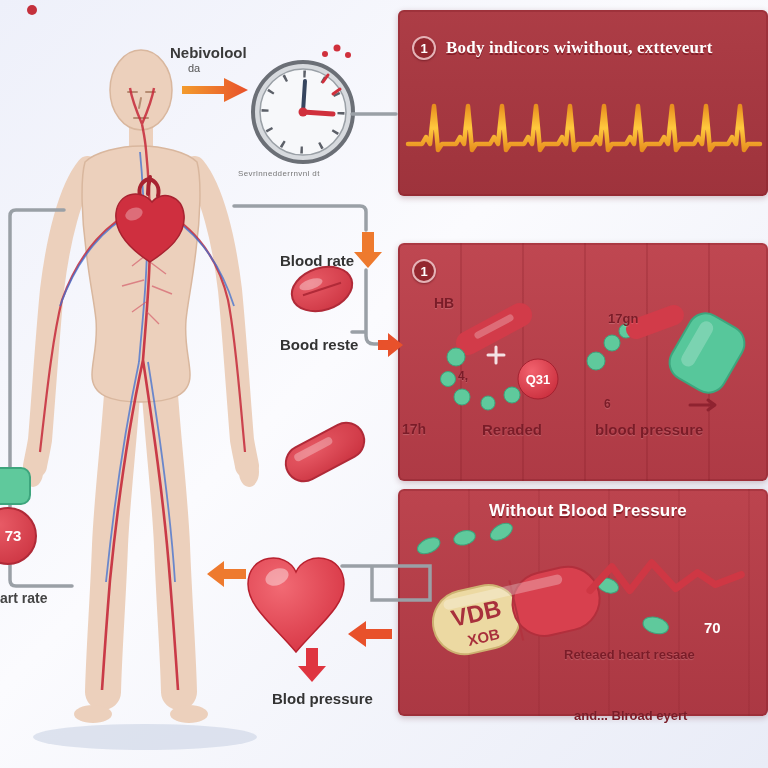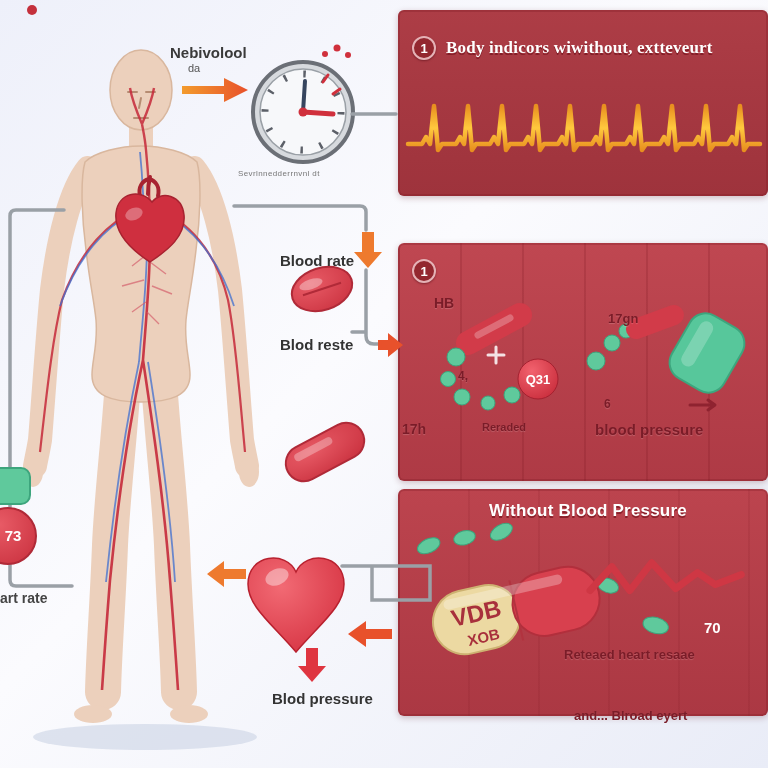--- a/index.html
+++ b/index.html
@@ -87,21 +87,21 @@
         </g>
         <path d="M292,162 h24 m-6,-5 l7,5 l-7,5" fill="none" stroke="#8f2330" stroke-width="3" stroke-linecap="round" stroke-linejoin="round"></path>
       </g>
       <text x="140" y="141" text-anchor="middle" font-size="13" font-weight="bold" fill="#ffffff" font-family="Liberation Sans, sans-serif">Q31</text>
     </svg>
     <div class="num-badge" style="left:14px;top:16px;">1</div>
     <div class="label maroon" style="left:36px;top:52px;font-size:14px;">HB</div>
     <div class="label maroon" style="left:210px;top:68px;font-size:13px;">17gn</div>
     <div class="label maroon" style="left:60px;top:126px;font-size:12px;">4,</div>
     <div class="label maroon" style="left:4px;top:178px;font-size:14px;">17h</div>
-    <div class="label maroon" style="left:84px;top:178px;font-size:11px;">Reraded</div>
+    <div class="label maroon" style="left:84px;top:178px;font-size:15px;">Reraded</div>
     <div class="label maroon" style="left:206px;top:154px;font-size:12px;">6</div>
     <div class="label maroon" style="left:197px;top:178px;font-size:15px;">blood pressure</div>
   </div>
 
   <div class="panel panel-3">
     <svg viewBox="0 0 370 228">
       <g>
         <ellipse cx="30" cy="57" rx="12" ry="7" transform="rotate(-25 30 57)" fill="#5fc99c" stroke="#3da57d"></ellipse>
         <ellipse cx="66" cy="49" rx="11" ry="7" transform="rotate(-15 66 49)" fill="#5fc99c" stroke="#3da57d"></ellipse>
         <ellipse cx="103" cy="43" rx="12" ry="7" transform="rotate(-30 103 43)" fill="#5fc99c" stroke="#3da57d"></ellipse>
@@ -221,19 +221,19 @@
       <rect x="-8" y="468" width="38" height="36" rx="9" fill="#5fc99c" stroke="#3da57d" stroke-width="2"></rect>
       <circle cx="8" cy="536" r="28" fill="url(#pillGrad)" stroke="#b02a38" stroke-width="2"></circle>
     </g>
   </svg>
 
   <div class="layer" style="z-index:8;pointer-events:none;padding-left:48px;">
     <div class="label" style="left:170px;top:44px;font-size:15px;font-weight:bold;color:#3a3a3a;">Nebivolool</div>
     <div class="label" style="left:188px;top:62px;font-size:11px;color:#555;">da</div>
     <div class="label tiny-caption" style="left:238px;top:169px;">Sevrlnnedderrnvnl dt</div>
     <div class="label dark-label" style="left:280px;top:240px;">Blood rate</div>
-    <div class="label dark-label" style="left:280px;top:324px;">Blod reste</div>
+    <div class="label dark-label" style="left:280px;top:324px;">Bood reste</div>
     <div class="label dark-label" style="left:272px;top:678px;">Blod pressure</div>
     <div class="label white-bold" style="left:0px;top:527px;width:26px;text-align:center;font-size:15px;">73</div>
     <div class="label" style="left:0px;top:590px;font-size:14px;font-weight:bold;color:#444;">art rate</div>
   </div>
 
 </div>
 
 </body></html>

